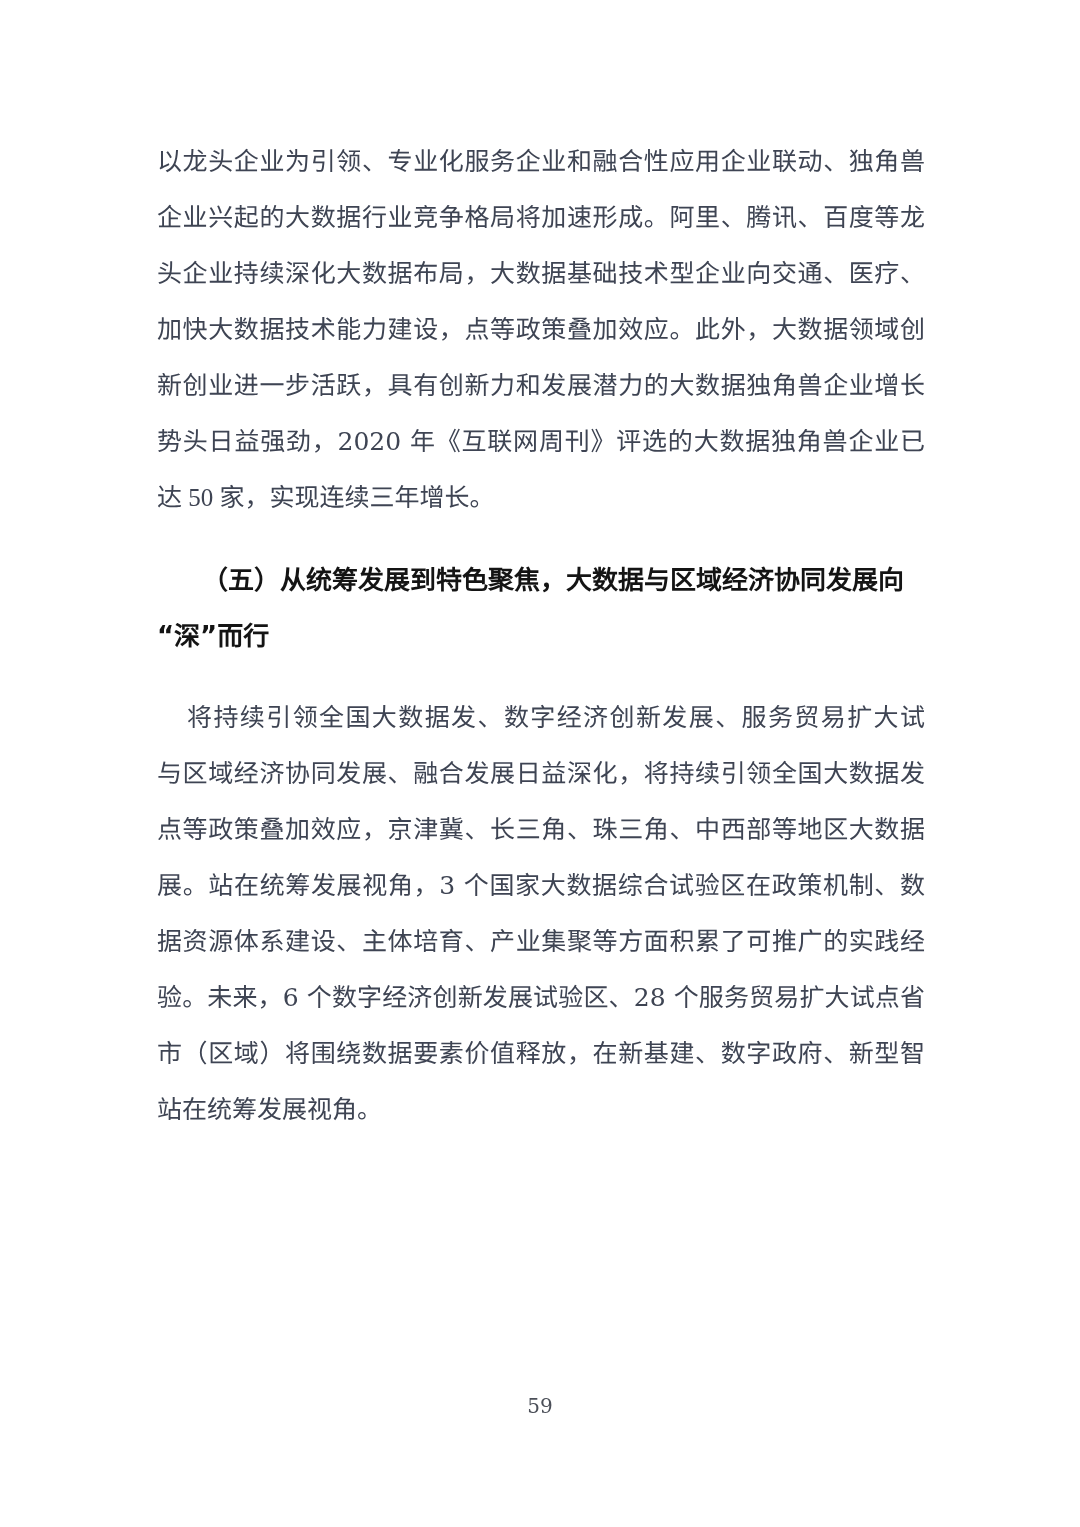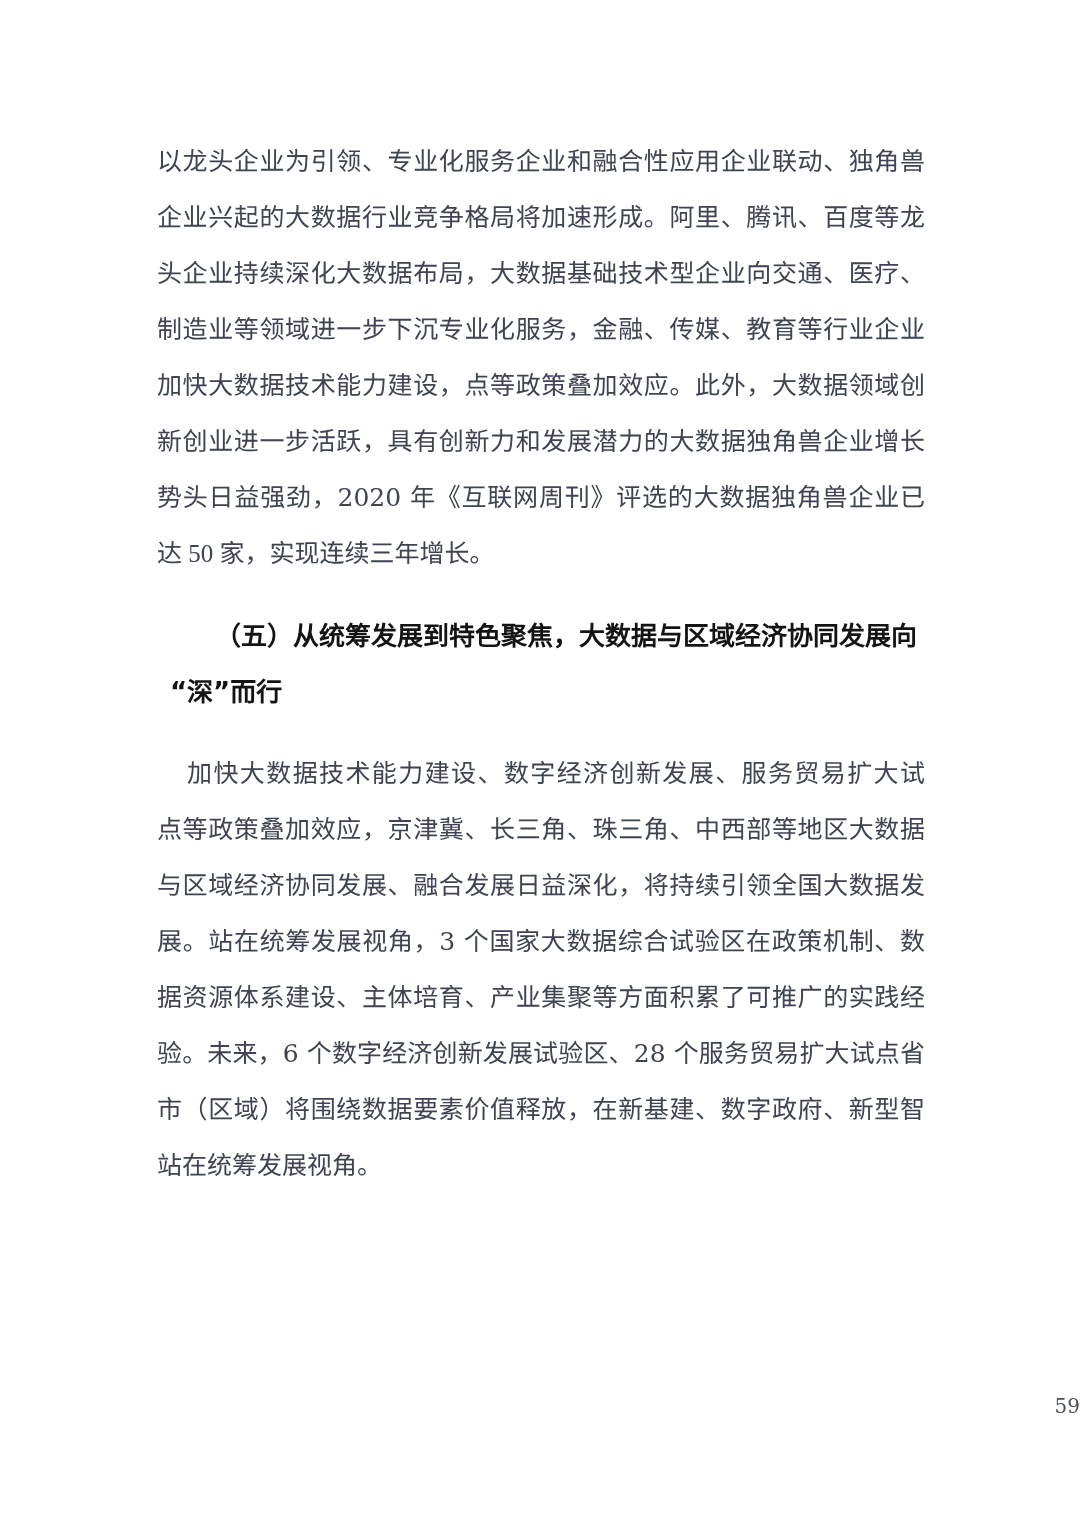--- a/index.html
+++ b/index.html
@@ -40,21 +40,20 @@
   .para .line.last {
     text-align: left;
     text-align-last: left;
     font-family: Liberation Serif, serif;
   }
   .para .line.indent {
     padding-left: 30px;
   }
   .heading {
     margin-top: 26px;
-    margin-left: 13px;
   }
   .heading .line {
     font-size: 26px;
     line-height: 56px;
     font-weight: bold;
     color: var(--heading-text);
     font-family: "DejaVu Sans", sans-serif;
     text-align: left;
     text-align-last: left;
   }
@@ -62,52 +61,51 @@
     padding-left: 45px;
   }
   .para-2 {
     margin-top: 26px;
   }
   .page-number {
     position: absolute;
     left: 0;
     right: 0;
     top: 1394px;
-    text-align: right;
+    text-align: center;
     font-size: 20px;
     color: var(--page-number);
     font-family: "DejaVu Serif", serif;
   }
 </style>
 </head>
 <body>
 
 <div class="page">
   <div class="content">
 
     <div class="para para-1">
       <div class="line">以龙头企业为引领、专业化服务企业和融合性应用企业联动、独角兽</div>
       <div class="line">企业兴起的大数据行业竞争格局将加速形成。阿里、腾讯、百度等龙</div>
       <div class="line">头企业持续深化大数据布局，大数据基础技术型企业向交通、医疗、</div>
-      <div class="line">制造业等领域进一步下沉专业化服务，金融、传媒、教育等行业企业</div>
       <div class="line">加快大数据技术能力建设，点等政策叠加效应。此外，大数据领域创</div>
       <div class="line">新创业进一步活跃，具有创新力和发展潜力的大数据独角兽企业增长</div>
       <div class="line">势头日益强劲，2020 年《互联网周刊》评选的大数据独角兽企业已</div>
       <div class="line last">达 50 家，实现连续三年增长。</div>
     </div>
 
     <div class="heading">
       <div class="line indent">（五）从统筹发展到特色聚焦，大数据与区域经济协同发展向</div>
       <div class="line">“深”而行</div>
     </div>
 
     <div class="para para-2">
-      <div class="line indent">加快大数据技术能力建设、数字经济创新发展、服务贸易扩大试</div>
+      <div class="line indent">将持续引领全国大数据发、数字经济创新发展、服务贸易扩大试</div>
+      <div class="line">与区域经济协同发展、融合发展日益深化，将持续引领全国大数据发</div>
       <div class="line">点等政策叠加效应，京津冀、长三角、珠三角、中西部等地区大数据</div>
-      <div class="line">与区域经济协同发展、融合发展日益深化，将持续引领全国大数据发</div>
       <div class="line">展。站在统筹发展视角，3 个国家大数据综合试验区在政策机制、数</div>
       <div class="line">据资源体系建设、主体培育、产业集聚等方面积累了可推广的实践经</div>
       <div class="line">验。未来，6 个数字经济创新发展试验区、28 个服务贸易扩大试点省</div>
       <div class="line">市（区域）将围绕数据要素价值释放，在新基建、数字政府、新型智</div>
       <div class="line last">站在统筹发展视角。</div>
     </div>
 
   </div>
 
   <div class="page-number">59</div>

